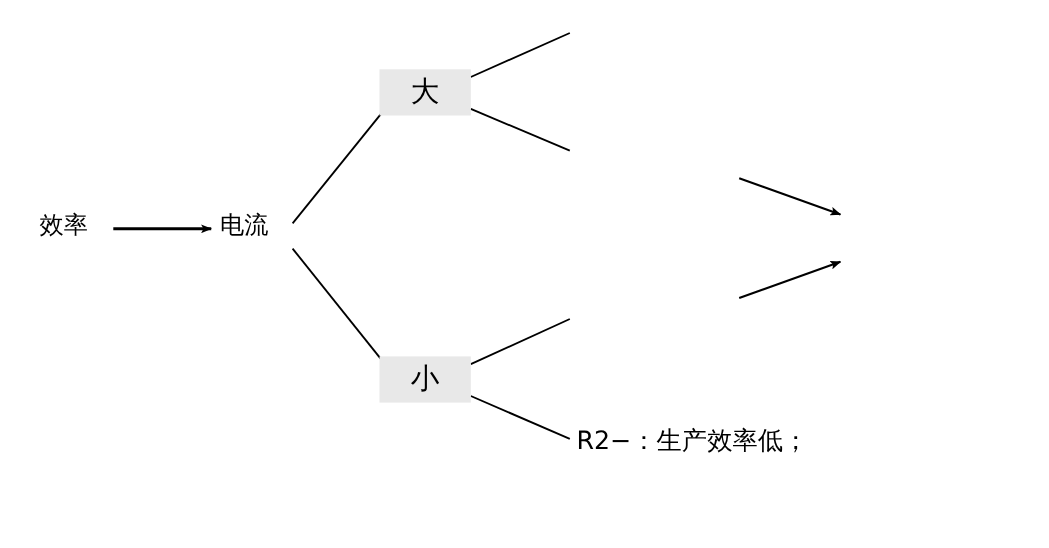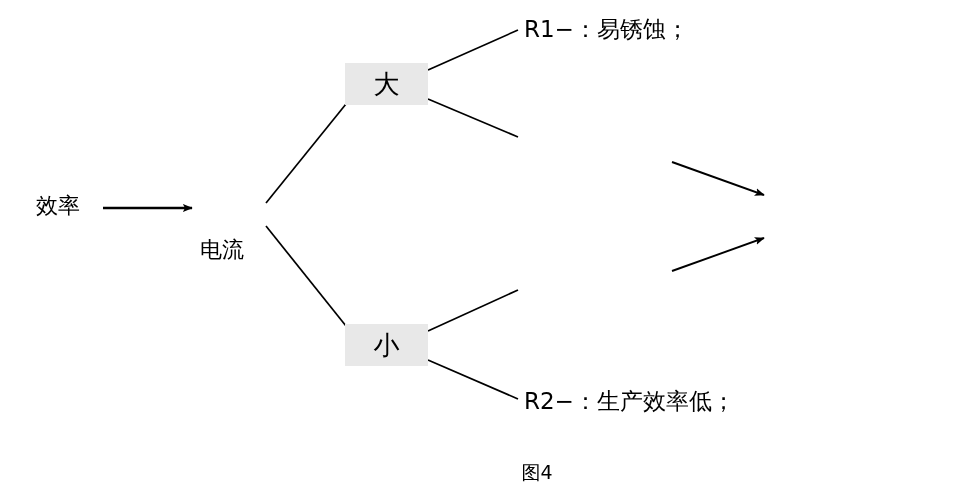--- a/index.html
+++ b/index.html
@@ -94,32 +94,30 @@
 
     <line x1="428" y1="360" x2="518" y2="399" stroke="#000000" stroke-width="1.7"></line>
 
     <line x1="672" y1="162" x2="764" y2="195" stroke="#000000" stroke-width="1.9" marker-end="url(#arrowhead)"></line>
 
     <line x1="672" y1="271" x2="764" y2="238" stroke="#000000" stroke-width="1.9" marker-end="url(#arrowhead)"></line>
   </svg>
 
   <div class="node-text" style="left:36px; top:195px;">效率</div>
 
-  <div class="node-text" style="left:200px; top:195px;margin-top:44px;">电流</div>
+  <div class="node-text" style="left:200px; top:195px;">电流</div>
 
   <div class="branch-box" style="left:345px; top:63px; width:83px; height:42px;">
     <span>大</span>
   </div>
 
   <div class="branch-box" style="left:345px; top:324px; width:83px; height:42px;">
     <span>小</span>
   </div>
 
-  <div class="outcome" style="left:524px; top:18px;">R1−：易锈蚀；</div>
 
 
 
   <div class="outcome" style="left:524px; top:390px;">R2−：生产效率低；</div>
 
 
-  <div class="caption" style="left:477px; top:463px; width:120px;">图4</div>
 
 </div>
 
 </body></html>

